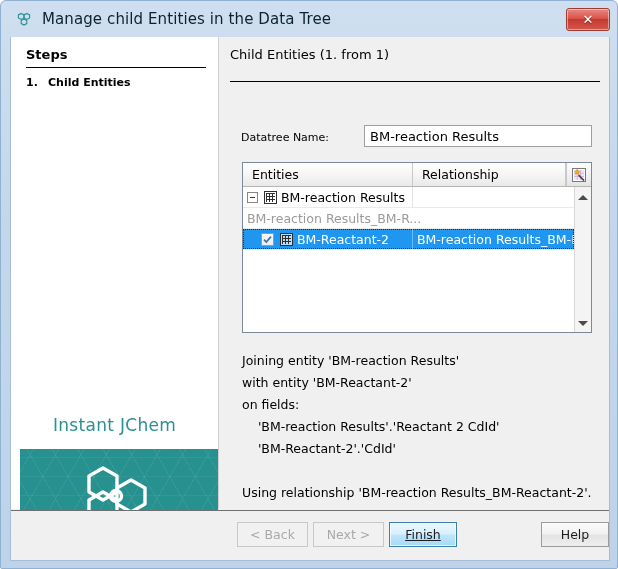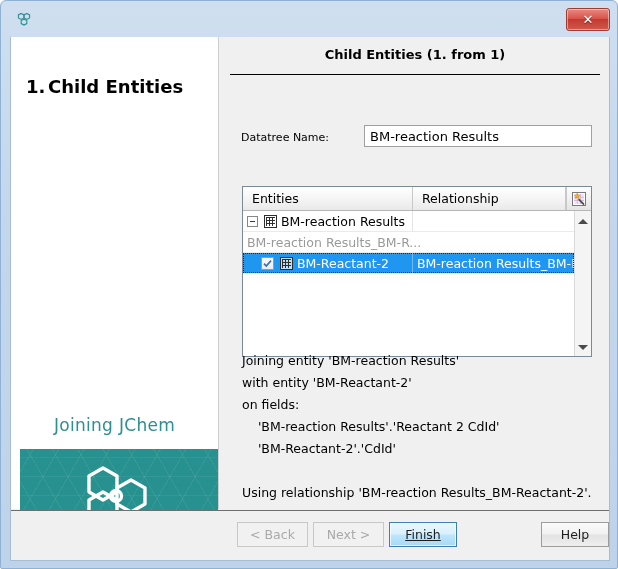--- a/index.html
+++ b/index.html
@@ -107,21 +107,21 @@
     font-weight: bold;
     color: #000000;
     padding-bottom: 5px;
     border-bottom: 1px solid #000000;
     box-sizing: border-box;
   }
   .step-row {
     position: absolute;
     left: 15px;
     top: 39px;
-    font-size: 18px;
+    font-size: 11px;
     font-weight: bold;
     color: #000000;
     white-space: nowrap;
   }
   .step-num { display: inline-block; width: 22px; }
 
   .brand-text {
     position: absolute;
     left: 0;
     top: 378px;
@@ -170,26 +170,25 @@
     background: #f0f0f0;
     box-sizing: border-box;
     border-left: 1px solid #cfcfcf;
   }
   .content-title {
     position: absolute;
     left: 11px;
     top: 10px;
     width: 370px;
     font-size: 13px;
-    font-weight: bold;
-    color: #000000;
-    padding-bottom: 12px;
+    font-weight: normal;
+    color: #000000;
+    padding-bottom: 19px;
     border-bottom: 1px solid #000000;
     box-sizing: border-box;
-    text-align: center;
   }
 
   .field-label {
     position: absolute;
     left: 22px;
     top: 94px;
     font-size: 11px;
     color: #000000;
   }
   .field-input {
@@ -212,21 +211,20 @@
   .table-frame {
     position: absolute;
     left: 23px;
     top: 125px;
     width: 350px;
     height: 171px;
     box-sizing: border-box;
     border: 1px solid #7a8a99;
     background: #ffffff;
     overflow: hidden;
-    margin-top: 24px;
   }
   .thead {
     position: absolute;
     left: 0; top: 0;
     width: 348px;
     height: 24px;
     display: flex;
     background: linear-gradient(to bottom, #ffffff 0%, #f4f4f4 55%, #e9e9e9 100%);
     border-bottom: 1px solid #b6b6b6;
     box-sizing: border-box;
@@ -467,33 +465,35 @@
 <div class="window">
 
   <div class="titlebar">
     <svg class="title-icon" viewBox="0 0 18 18">
       <g fill="none" stroke="#2c8f92" stroke-width="1.1">
         <polygon points="6.2,3.4 9,4.9 9,8.0 6.2,9.5 3.4,8.0 3.4,4.9"></polygon>
         <polygon points="11.8,3.4 14.6,4.9 14.6,8.0 11.8,9.5 9.0,8.0 9.0,4.9"></polygon>
         <polygon points="9.0,9.0 11.8,10.5 11.8,13.6 9.0,15.1 6.2,13.6 6.2,10.5"></polygon>
       </g>
     </svg>
+    <div class="title-text">Manage child Entities in the Data Tree</div>
     <div class="close-btn">
       <span class="close-glyph">✕</span>
     </div>
   </div>
 
   <div class="client">
 
     <div class="steps-panel">
+      <div class="steps-title">Steps</div>
       <div class="step-row">
         <span class="step-num">1.</span><span>Child Entities</span>
       </div>
 
-      <div class="brand-text">Joining JChem</div>
+      <div class="brand-text">Instant JChem</div>
 
       <div class="brand-panel">
         <svg class="brand-logo" viewBox="0 0 72 64">
           <g fill="none" stroke="#ffffff" stroke-width="3.4" stroke-linejoin="round">
             <polygon points="20,4 34,12 34,28 20,36 6,28 6,12"></polygon>
             <polygon points="20,28 34,36 34,52 20,60 6,52 6,36"></polygon>
             <polygon points="48,16 62,24 62,40 48,48 34,40 34,24"></polygon>
             <circle cx="33" cy="32" r="5.5"></circle>
           </g>
         </svg>

